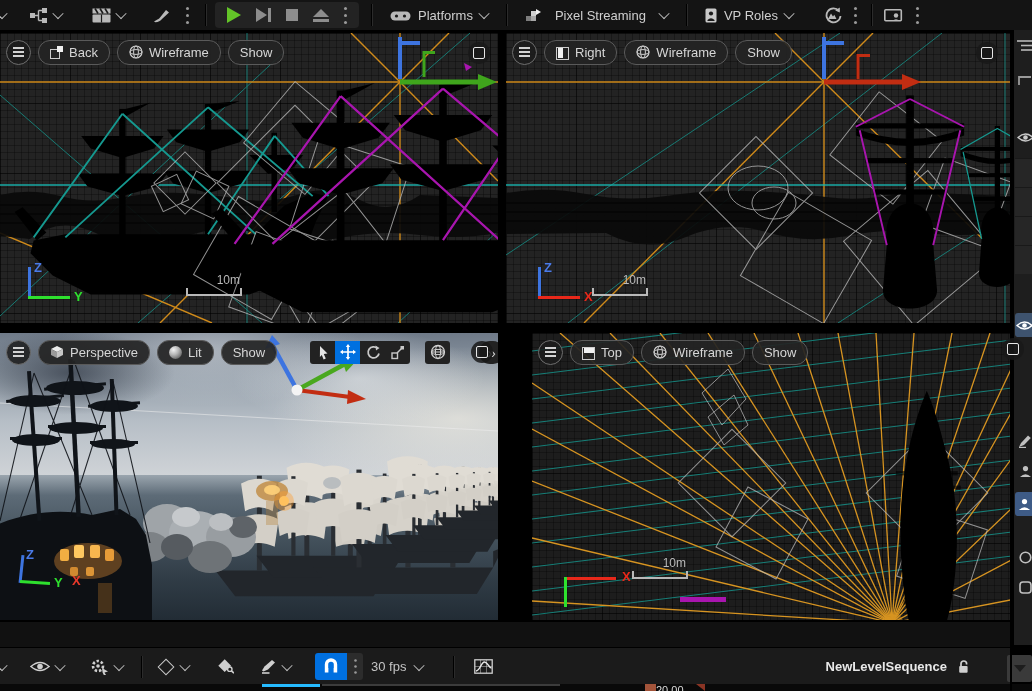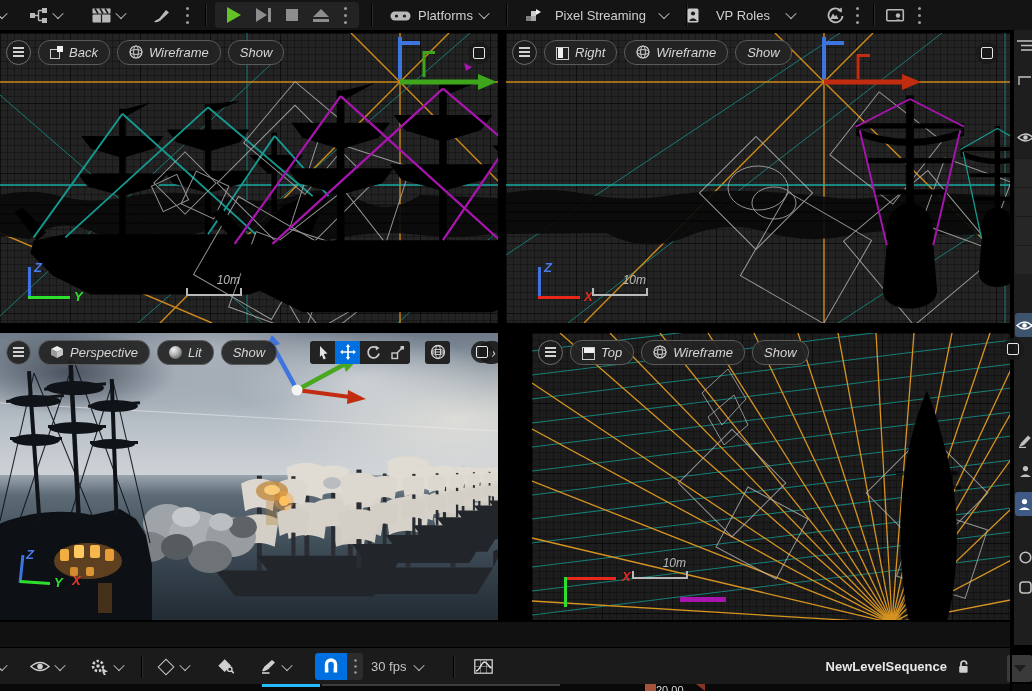--- a/index.html
+++ b/index.html
@@ -23,21 +23,21 @@
   .step-ico{display:flex;align-items:center;}
   .step-tri{width:0;height:0;border-left:11px solid #8d8d8d;border-top:7px solid transparent;border-bottom:7px solid transparent;}
   .step-bar{width:3px;height:14px;background:#8d8d8d;margin-left:1px;}
   .stop-sq{width:12px;height:12px;background:#8d8d8d;}
   .eject{display:flex;flex-direction:column;align-items:center;}
   .eject-tri{width:0;height:0;border-bottom:8px solid #8d8d8d;border-left:8px solid transparent;border-right:8px solid transparent;}
   .eject-bar{width:16px;height:3px;background:#8d8d8d;margin-top:2px;}
   .ddlabel{color:#cfcfcf;font-size:13px;white-space:nowrap;}
   
   .vparea{position:absolute;left:0;top:30px;width:1010px;height:592px;background:#000;}
-  .vp{position:absolute;overflow:hidden;font-style:italic;}
+  .vp{position:absolute;overflow:hidden;}
   .wiregrid{background-color:#232323;background-image:
      linear-gradient(rgba(0,0,0,.45) 1px,transparent 1px),
      linear-gradient(90deg,rgba(0,0,0,.45) 1px,transparent 1px),
      linear-gradient(rgba(0,0,0,.28) 1px,transparent 1px),
      linear-gradient(90deg,rgba(0,0,0,.28) 1px,transparent 1px);
      background-size:70px 70px,70px 70px,7px 7px,7px 7px;}
   .wiregrid.dark{background-color:#1d1d1d;}
   .scene{position:absolute;left:0;top:0;}
   
   .vphead{position:absolute;left:6px;top:7px;right:4px;height:24px;display:flex;align-items:center;gap:7px;z-index:5;}
@@ -205,21 +205,21 @@
       <svg width="16" height="14">
           <rect x="1" y="8" width="5" height="5" fill="#7d7d7d"></rect>
           <rect x="6" y="8" width="5" height="5" fill="#a7a7a7"></rect>
           <rect x="6" y="3" width="5" height="5" fill="#cfcfcf"></rect>
           <path d="M11,1 L16,4 L11,7 Z" fill="#f0f0f0"></path>
         </svg>
       <span class="ddlabel">Pixel Streaming</span>
       <span class="chev"></span>
     </span>
     <div class="sep" style="margin-left:18px"></div>
-    <span class="ticon" style="gap:17px">
+    <span class="ticon" style="margin-left:18px;gap:7px">
       <svg width="12" height="15">
           <rect x="0.5" y="0.5" width="11" height="14" rx="1.5" fill="#c9c9c9"></rect>
           <circle cx="6" cy="5.5" r="2.1" fill="#1a1a1a"></circle>
           <path d="M2.5,12 Q6,8.5 9.5,12 L9.5,13 L2.5,13 Z" fill="#1a1a1a"></path>
         </svg>
       <span class="ddlabel">VP Roles</span>
       <span class="chev"></span>
     </span>
     <span class="ticon" style="margin-left:30px">
       <svg width="19" height="17">

